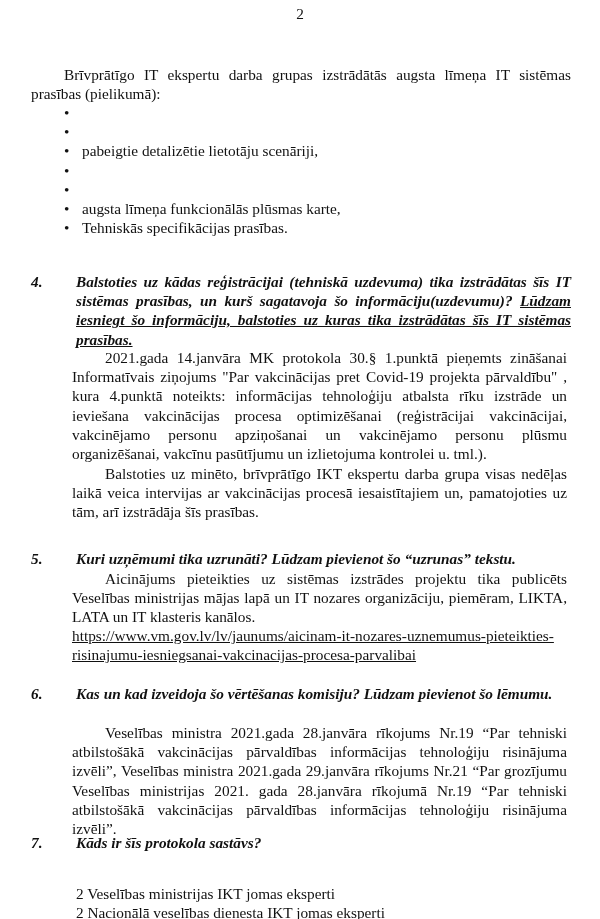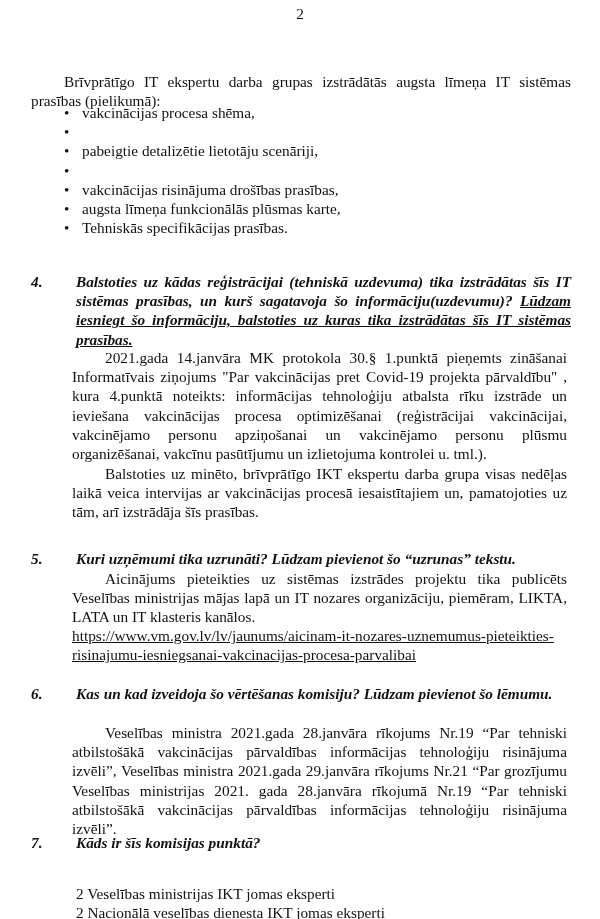--- a/index.html
+++ b/index.html
@@ -22,28 +22,28 @@
   .ans-ind { text-indent: 33px; }
   .link { color: #111111; text-decoration: underline; }
   .list-plain { position: absolute; left: 76px; }
   .list-plain div { height: 19.2px; white-space: nowrap; }
 </style>
 </head>
 <body>
 
 <div class="page-num">2</div>
 
-<div class="para indent" style="top:72px;">Brīvprātīgo IT ekspertu darba grupas izstrādātās augsta līmeņa IT sistēmas prasības (pielikumā):</div>
+<div class="para indent" style="top:65px;">Brīvprātīgo IT ekspertu darba grupas izstrādātās augsta līmeņa IT sistēmas prasības (pielikumā):</div>
 
 <ul class="bullets">
-  <li><span class="dot">•</span><span>vakcinācijas procesa shēma,</span></li>
+  <li><span class="dot">•</span></li>
   <li><span class="dot">•</span></li>
   <li><span class="dot">•</span><span>pabeigtie detalizētie lietotāju scenāriji,</span></li>
   <li><span class="dot">•</span></li>
-  <li><span class="dot">•</span><span>vakcinācijas risinājuma drošības prasības,</span></li>
+  <li><span class="dot">•</span></li>
   <li><span class="dot">•</span><span>augsta līmeņa funkcionālās plūsmas karte,</span></li>
   <li><span class="dot">•</span><span>Tehniskās specifikācijas prasības.</span></li>
 </ul>
 
 <div class="q" style="top:272px;">
   <span class="num">4.</span>
   <span class="qtext"><span>Balstoties uz kādas reģistrācijai (tehniskā uzdevuma) tika izstrādātas šīs IT sistēmas prasības, un kurš sagatavoja šo informāciju(uzdevumu)? </span><span class="u">Lūdzam iesniegt šo informāciju, balstoties uz kuras tika izstrādātas šīs IT sistēmas prasības.</span></span>
 </div>
 <div class="ans ans-ind" style="top:348px;">2021.gada 14.janvāra MK protokola 30.§ 1.punktā pieņemts zināšanai Informatīvais ziņojums "Par vakcinācijas pret Covid-19 projekta pārvaldību" , kura 4.punktā noteikts: informācijas tehnoloģiju atbalsta rīku izstrāde un ieviešana vakcinācijas procesa optimizēšanai (reģistrācijai vakcinācijai, vakcinējamo personu apziņošanai un vakcinējamo personu plūsmu organizēšanai, vakcīnu pasūtījumu un izlietojuma kontrolei u. tml.).</div>
 <div class="ans ans-ind" style="top:464px;">Balstoties uz minēto, brīvprātīgo IKT ekspertu darba grupa visas nedēļas laikā veica intervijas ar vakcinācijas procesā iesaistītajiem un, pamatojoties uz tām, arī izstrādāja šīs prasības.</div>
@@ -58,19 +58,19 @@
 </div>
 
 <div class="q" style="top:684px;">
   <span class="num">6.</span>
   <span class="qtext">Kas un kad izveidoja šo vērtēšanas komisiju? Lūdzam pievienot šo lēmumu.</span>
 </div>
 <div class="ans ans-ind" style="top:723px;">Veselības ministra 2021.gada 28.janvāra rīkojums Nr.19 “Par tehniski atbilstošākā vakcinācijas pārvaldības informācijas tehnoloģiju risinājuma izvēli”, Veselības ministra 2021.gada 29.janvāra rīkojums Nr.21 “Par grozījumu Veselības ministrijas 2021. gada 28.janvāra rīkojumā Nr.19 “Par tehniski atbilstošākā vakcinācijas pārvaldības informācijas tehnoloģiju risinājuma izvēli”.</div>
 
 <div class="q" style="top:833px;">
   <span class="num">7.</span>
-  <span class="qtext">Kāds ir šīs komisijas punktā?</span>
+  <span class="qtext">Kāds ir šīs protokola sastāvs?</span>
 </div>
 <div class="list-plain" style="top:853px;margin-top:31px;">
   <div>2 Veselības ministrijas IKT jomas eksperti</div>
   <div>2 Nacionālā veselības dienesta IKT jomas eksperti</div>
   <div>9 neatkarīgi eksperti</div>
 </div>
 
 </body></html>

